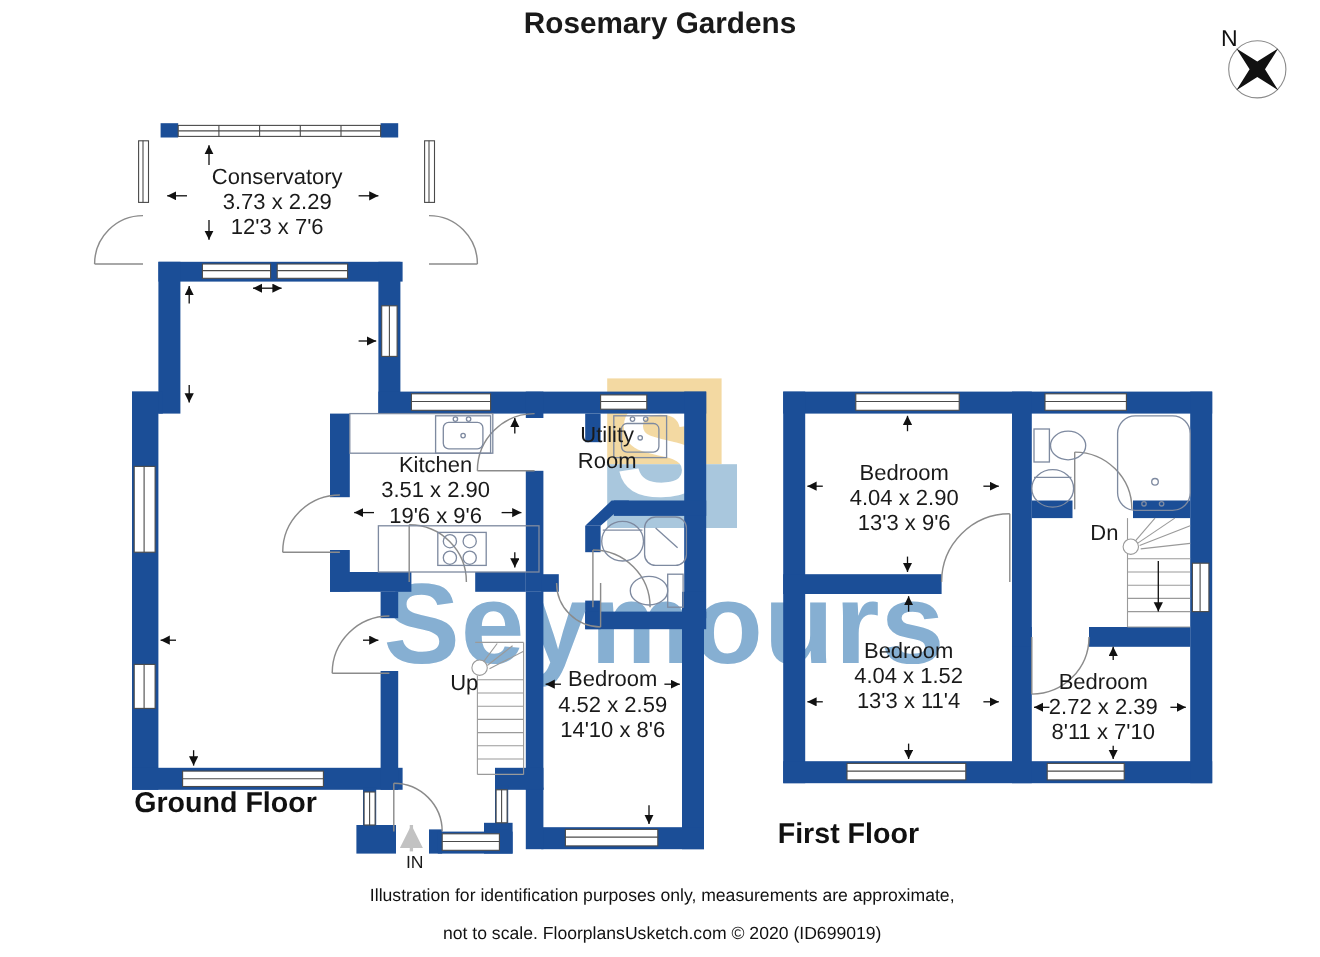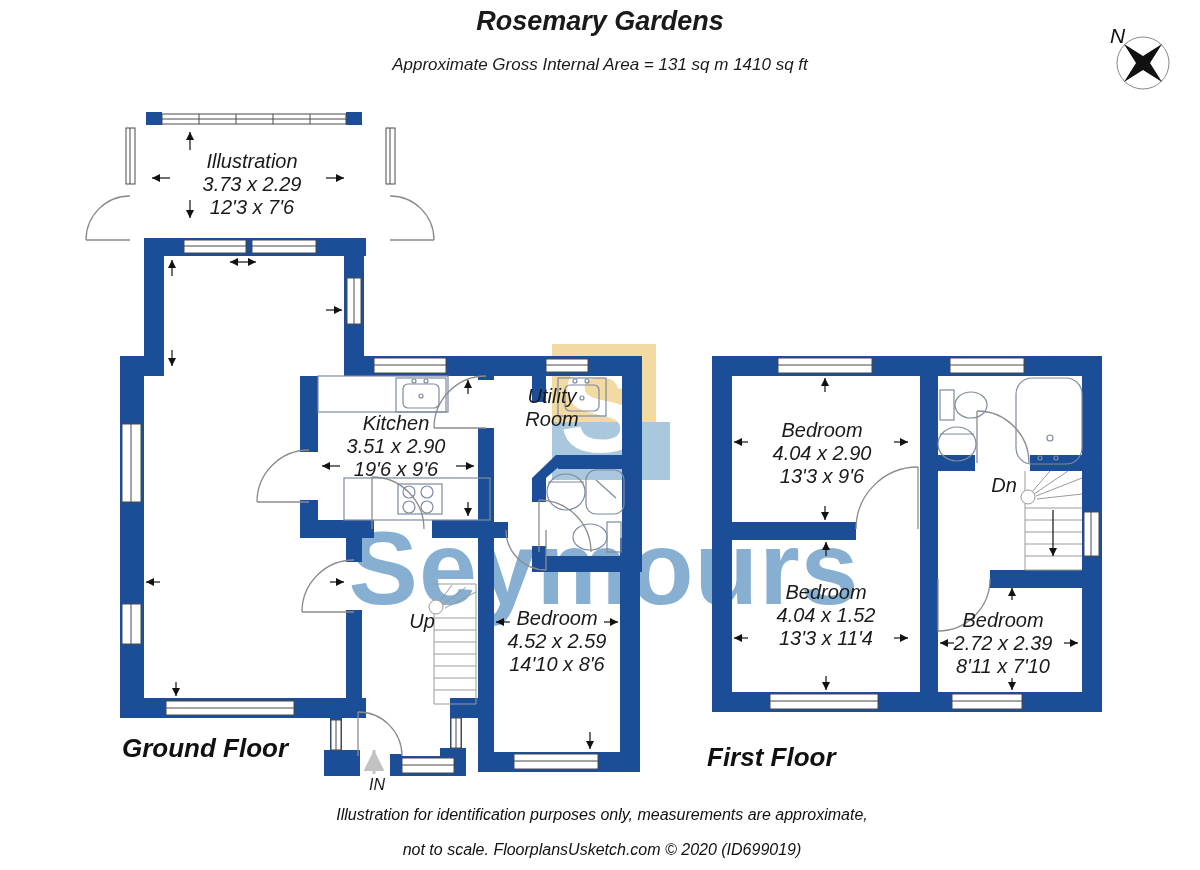--- a/index.html
+++ b/index.html
@@ -280,28 +280,27 @@
     </g>
 
     <g>
       <circle cx="1143" cy="63" r="26" fill="none" stroke="#8a8a8a" stroke-width="1"></circle>
       <line x1="1125" y1="45" x2="1161" y2="81" stroke="#8a8a8a" stroke-width="0.8"></line>
       <line x1="1161" y1="45" x2="1125" y2="81" stroke="#8a8a8a" stroke-width="0.8"></line>
       <polygon fill="#111" points="1162,44 1150,63 1162,82 1143,70 1124,82 1136,63 1124,44 1143,56"></polygon>
     </g>
   </svg>
 
-  <div class="z3 abs" style="left:0;top:0;width:1172px;height:870px;font-style:italic;">
+  <div class="z3 abs" style="left:0;top:0;width:1172px;height:870px;">
 
     <div class="lbl big" style="left:600px;top:10px;">Rosemary Gardens</div>
-    <div class="lbl sub" style="left:600px;top:53px;">Approximate Gross Internal Area = 131 sq m 1410 sq ft</div>
     <div class="abs" style="left:1110px;top:24px;font-size:21px;">N</div>
 
     <div class="lbl" style="left:252px;top:150px;">
-      <div>Illustration</div>
+      <div>Conservatory</div>
       <div>3.73 x 2.29</div>
       <div>12'3 x 7'6</div>
     </div>
     <div class="lbl" style="left:396px;top:412px;">
       <div>Kitchen</div>
       <div>3.51 x 2.90</div>
       <div>19'6 x 9'6</div>
     </div>
     <div class="lbl" style="left:552px;top:385px;">
       <div>Utility</div>
@@ -325,19 +324,19 @@
       <div>4.04 x 1.52</div>
       <div>13'3 x 11'4</div>
     </div>
     <div class="lbl" style="left:1003px;top:609px;">
       <div>Bedroom</div>
       <div>2.72 x 2.39</div>
       <div>8'11 x 7'10</div>
     </div>
     <div class="lbl small" style="left:1004px;top:474px;">Dn</div>
 
-    <div class="floorlbl" style="left:122px;top:733px;">Ground Floor</div>
+    <div class="floorlbl" style="left:122px;top:714px;">Ground Floor</div>
     <div class="floorlbl" style="left:707px;top:742px;">First Floor</div>
 
     <div class="foot" style="left:602px;top:806px;">Illustration for identification purposes only, measurements are approximate,</div>
     <div class="foot" style="left:602px;top:841px;">not to scale. FloorplansUsketch.com © 2020 (ID699019)</div>
   </div>
 </div>
 
 </body></html>

